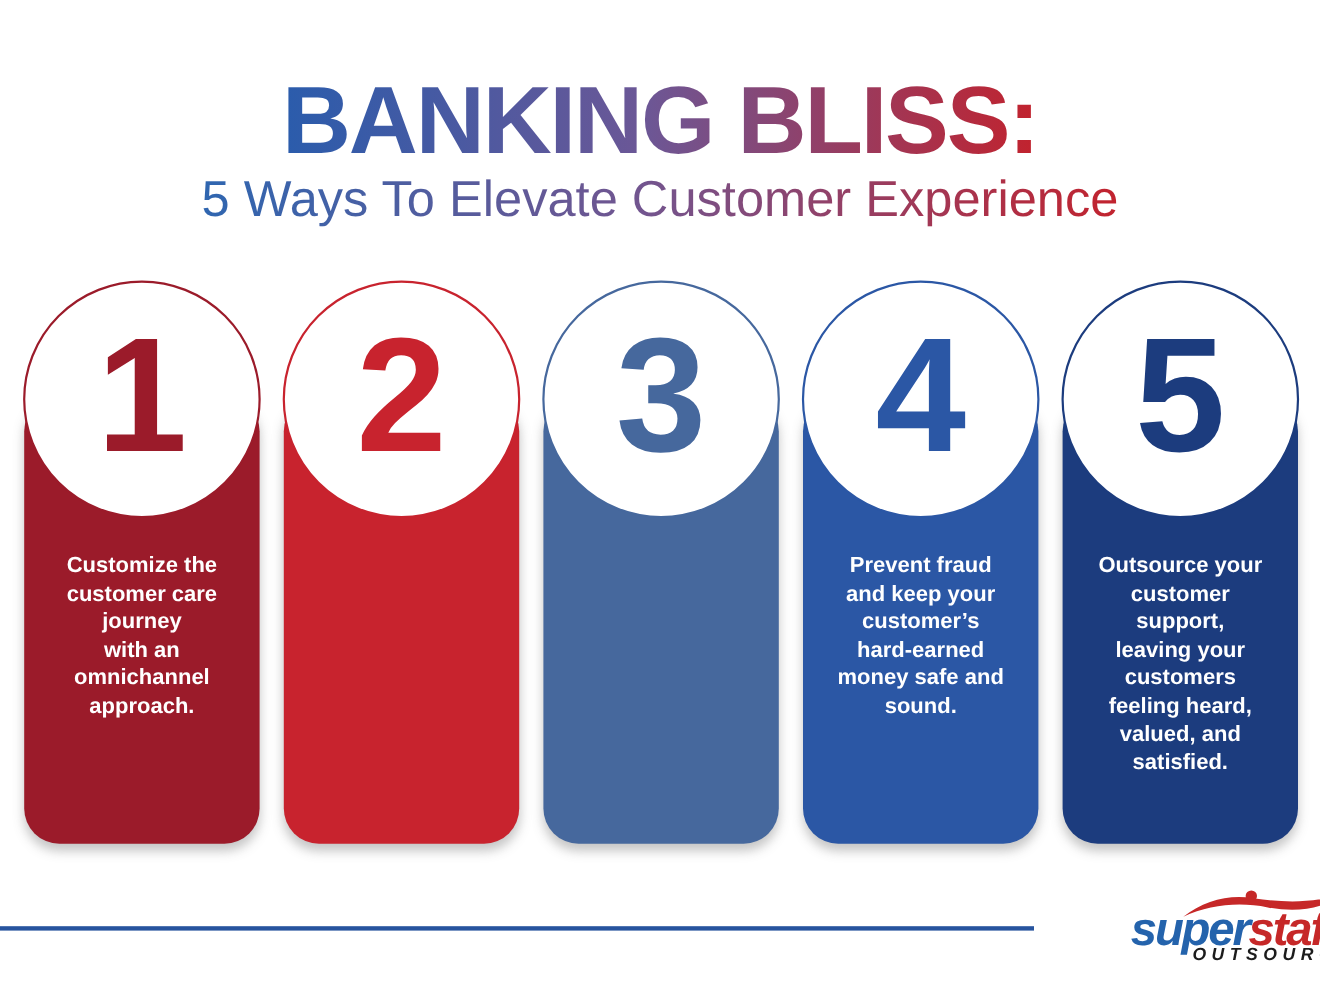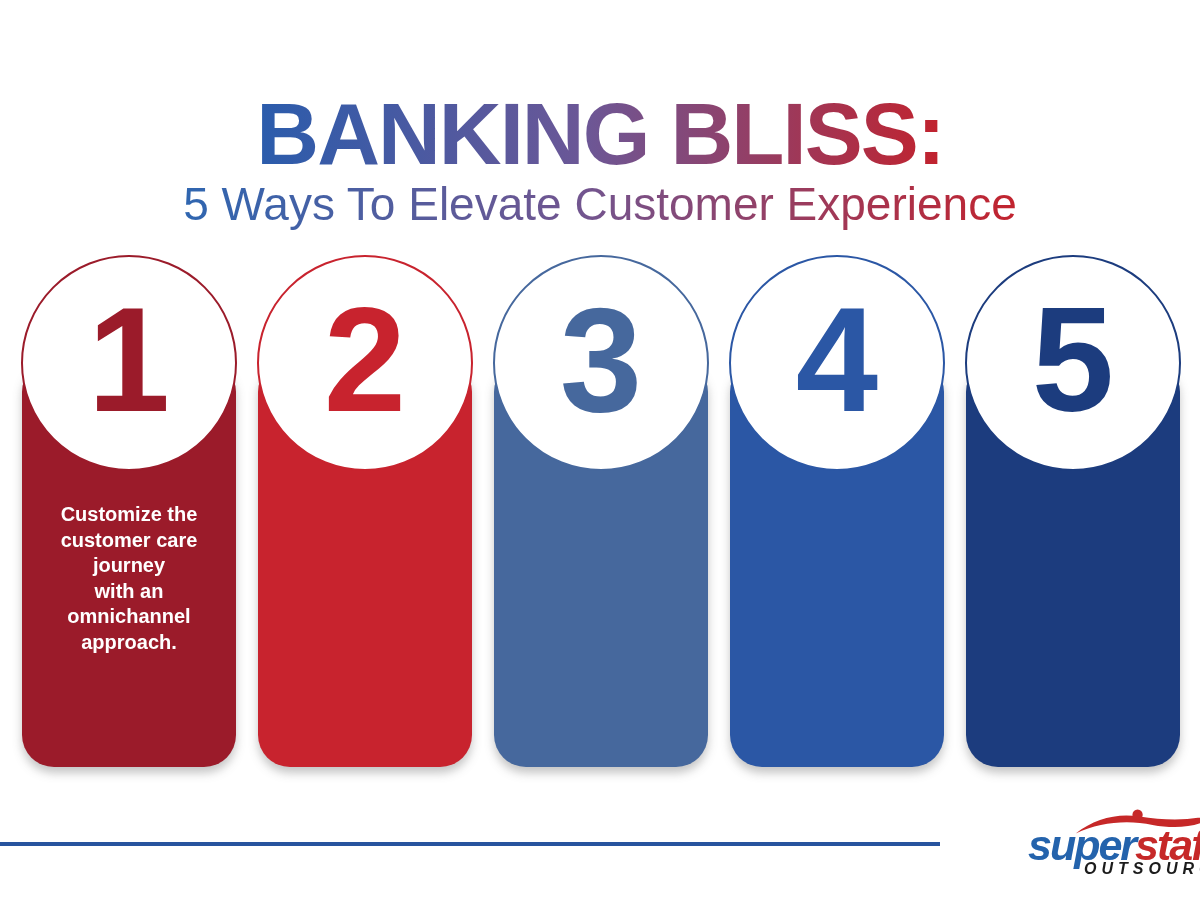--- a/index.html
+++ b/index.html
@@ -5,21 +5,21 @@
   html,body { margin:0; padding:0; }
   body {
     width:1200px; height:912px;
     background:#ffffff;
     font-family:"Liberation Sans", sans-serif;
     position:relative;
     overflow:hidden;
   }
 
   
-  .header { position:absolute; top:0; left:0; width:1200px; text-align:center;margin-top:24px; }
+  .header { position:absolute; top:0; left:0; width:1200px; text-align:center; }
   .title {
     margin:0; padding-top:66px;
     font-size:87px; font-weight:800; letter-spacing:-2px; line-height:1.0;
     display:inline-block;
     -webkit-background-clip:text; background-clip:text;
     color:transparent; -webkit-text-fill-color:transparent;
   }
   .subtitle {
     margin:0; margin-top:2px;
     font-size:46px; font-weight:400; letter-spacing:0px; line-height:1.1;
@@ -123,27 +123,41 @@
     <div class="card-circle">
       <div class="card-number">3</div>
     </div>
   </div>
 
   <div class="card" style="--c: #2B57A5;">
     <div class="card-body"></div>
     <div class="card-circle">
       <div class="card-number">4</div>
     </div>
+    <div class="card-text">Prevent fraud
+and keep your
+customer’s
+hard-earned
+money safe and
+sound.</div>
   </div>
 
   <div class="card" style="--c: #1C3C7E;">
     <div class="card-body"></div>
     <div class="card-circle">
       <div class="card-number">5</div>
     </div>
+    <div class="card-text">Outsource your
+customer
+support,
+leaving your
+customers
+feeling heard,
+valued, and
+satisfied.</div>
   </div>
 
 </div>
 
 <div class="footer-line" style="background: rgb(39, 84, 158);"></div>
 
 <div class="logo">
   <svg class="logo-swoosh" viewBox="0 0 150 32" xmlns="http://www.w3.org/2000/svg">
     <path d="M0,26 C20,10 45,4 68,8 C95,12 120,13 148,6 C136,19 108,22 82,17 C55,11.5 26,14 0,26 Z" class="swoosh-path" fill="#C62828"></path>
     <circle cx="66" cy="6" r="5.5" class="swoosh-dot" fill="#C62828"></circle>

